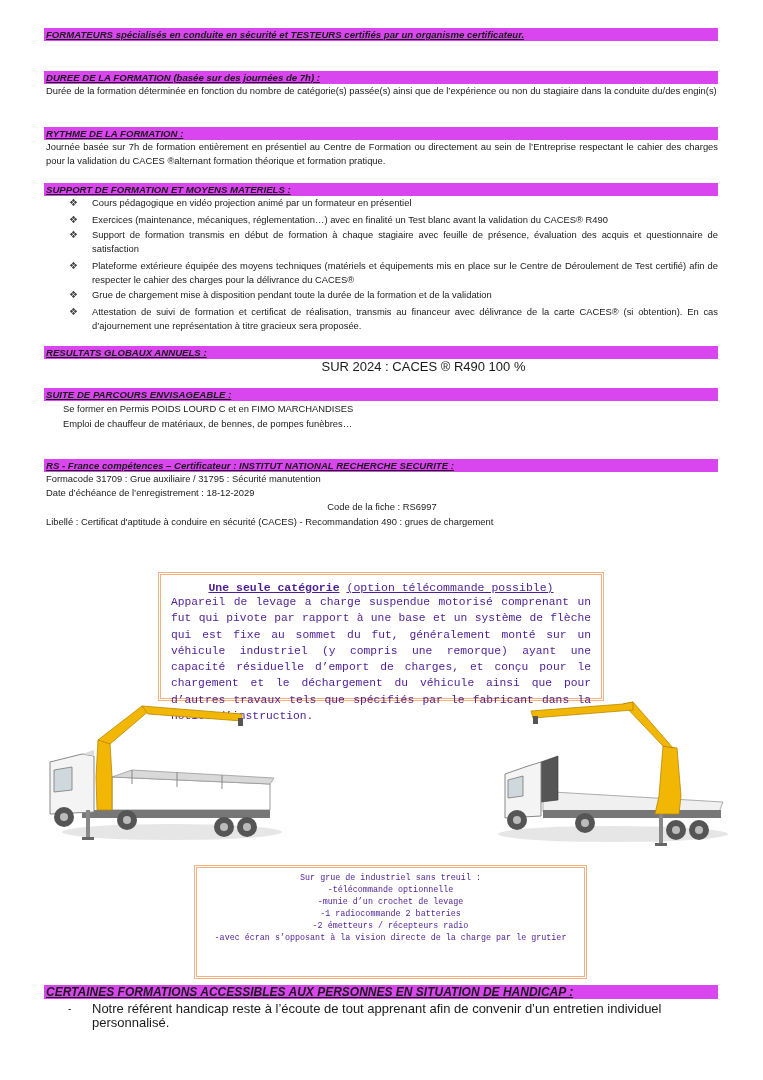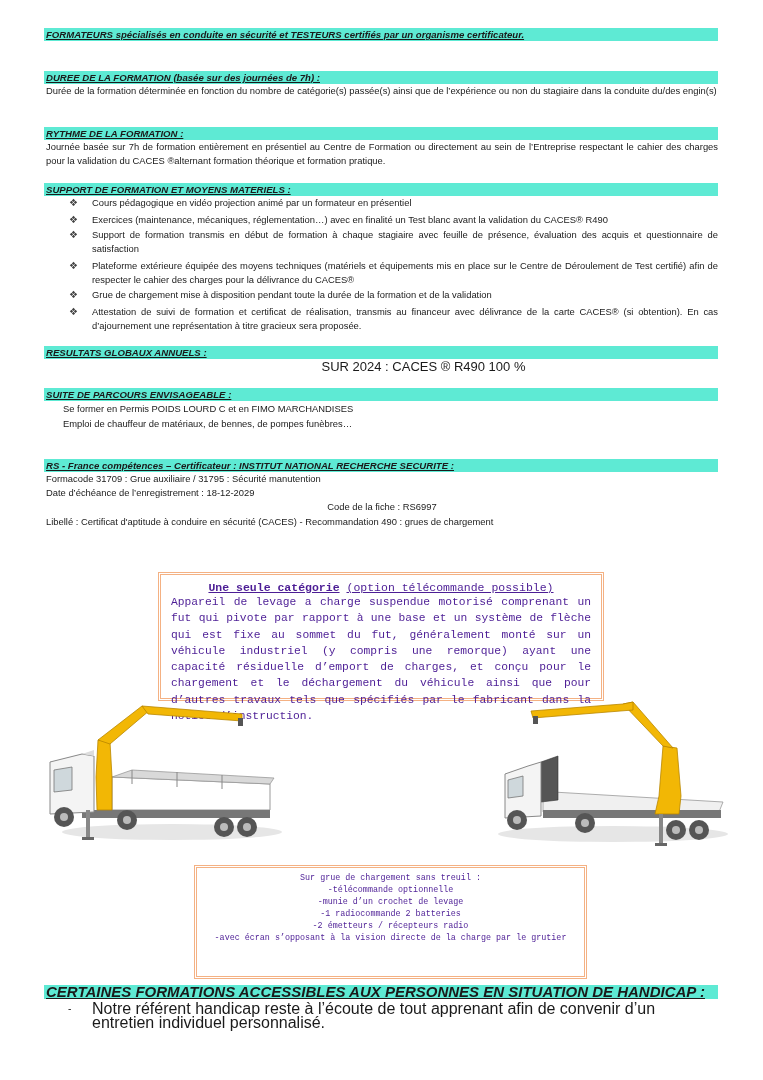--- a/index.html
+++ b/index.html
@@ -1,19 +1,19 @@
 <!DOCTYPE html>
 <html><head>
 <meta charset="utf-8">
 <style>
   html, body { margin:0; padding:0; background:#ffffff; }
   body { width:763px; height:1080px; position:relative; overflow:hidden;
          font-family:"Liberation Sans", sans-serif; color:#1a1a1a; }
   .abs { position:absolute; }
-  .hdr { position:absolute; left:44px; width:674px; height:13px; background:#5eead4;
+  .hdr { position:absolute; left:44px; width:674px; height:13px; background:#d946ef;
          font-family:"Liberation Sans", sans-serif; font-size:9.6px; font-weight:bold;
          font-style:italic; line-height:13px; padding-left:2px; box-sizing:border-box; }
   .hdr span { text-decoration:underline; }
   .txt { position:absolute; left:46px; font-size:9.4px; line-height:14px; width:672px; }
   .just { text-align:justify; }
   .bul { position:absolute; left:70px; width:648px; font-size:9.4px; line-height:14px; }
   .bul .dia { position:absolute; left:-1px; top:0; width:12px; font-size:10px; color:#444; }
   .bul .btx { display:block; margin-left:22px; text-align:justify; }
   .box { position:absolute; border:3px double #f4b183; box-sizing:border-box;
          color:#4c1d95; font-family:Liberation Mono, monospace;margin-top:20px; }
@@ -143,23 +143,23 @@
 
   <polygon points="180,54 190,56 150,10 140,12" fill="#f2b705" stroke="#b98700" stroke-width="0.8"></polygon>
   <polygon points="140,12 150,10 150,18 50,26 48,19" fill="#f2b705" stroke="#b98700" stroke-width="0.8"></polygon>
   <rect x="50" y="24" width="5" height="8" fill="#555"></rect>
 
   <rect x="176" y="122" width="4" height="30" fill="#888"></rect>
   <rect x="172" y="151" width="12" height="3" fill="#666"></rect>
 </svg>
 
 <div class="box box2">
-  <div>Sur grue de chargement sans treuil :</div>
+  <div>Sur grue de industriel sans treuil :</div>
   <div>-télécommande optionnelle</div>
   <div>-munie d’un crochet de levage</div>
   <div>-1 radiocommande 2 batteries</div>
   <div>-2 émetteurs / récepteurs radio</div>
   <div>-avec écran s’opposant à la vision directe de la charge par le grutier</div>
 </div>
 
-<div class="hdr" style="top:985px;height:14px;font-size:15px;line-height:14px;"><span>CERTAINES FORMATIONS ACCESSIBLES AUX PERSONNES EN SITUATION DE HANDICAP :</span></div>
+<div class="hdr" style="top:985px;height:14px;font-size:12px;line-height:14px;"><span>CERTAINES FORMATIONS ACCESSIBLES AUX PERSONNES EN SITUATION DE HANDICAP :</span></div>
 <div class="abs" style="top:1002px;left:68px;font-size:10.2px;line-height:14px;">-</div>
-<div class="abs" style="top:1002px;left:92px;width:626px;font-size:16px;line-height:14px;">Notre référent handicap reste à l’écoute de tout apprenant afin de convenir d’un entretien individuel personnalisé.</div>
+<div class="abs" style="top:1002px;left:92px;width:626px;font-size:13px;line-height:14px;">Notre référent handicap reste à l’écoute de tout apprenant afin de convenir d’un entretien individuel personnalisé.</div>
 
 </body></html>

